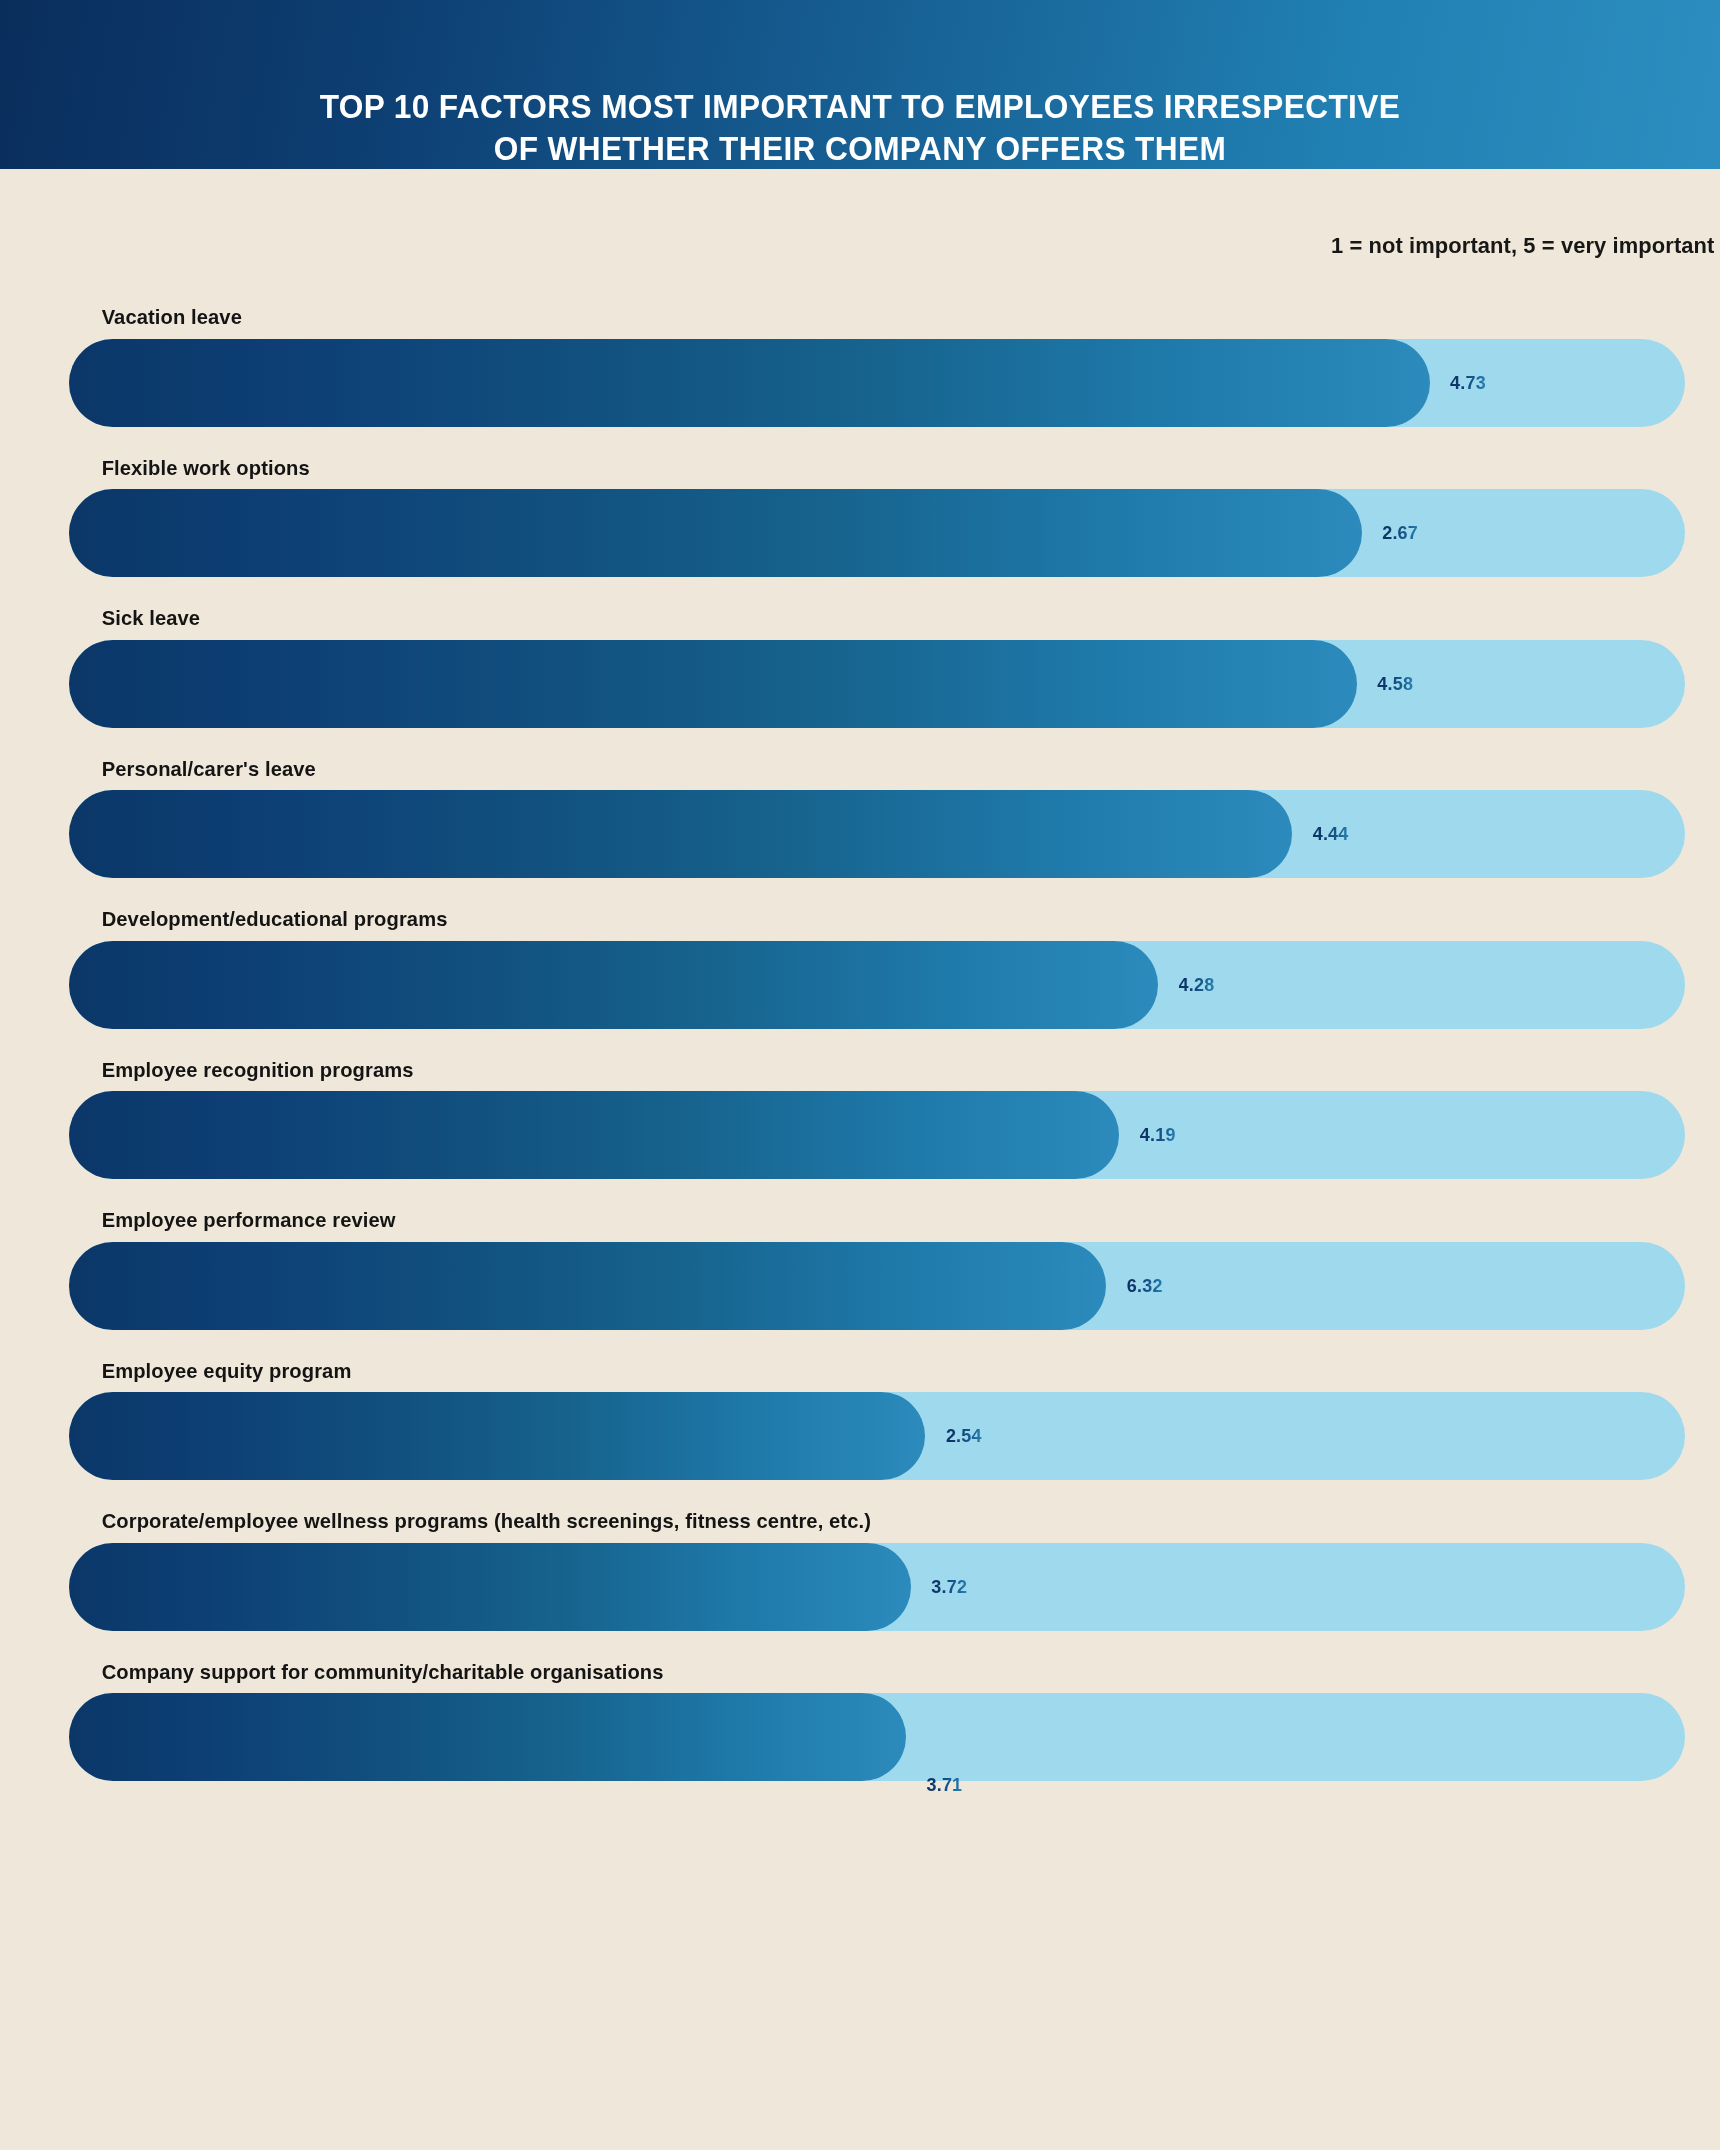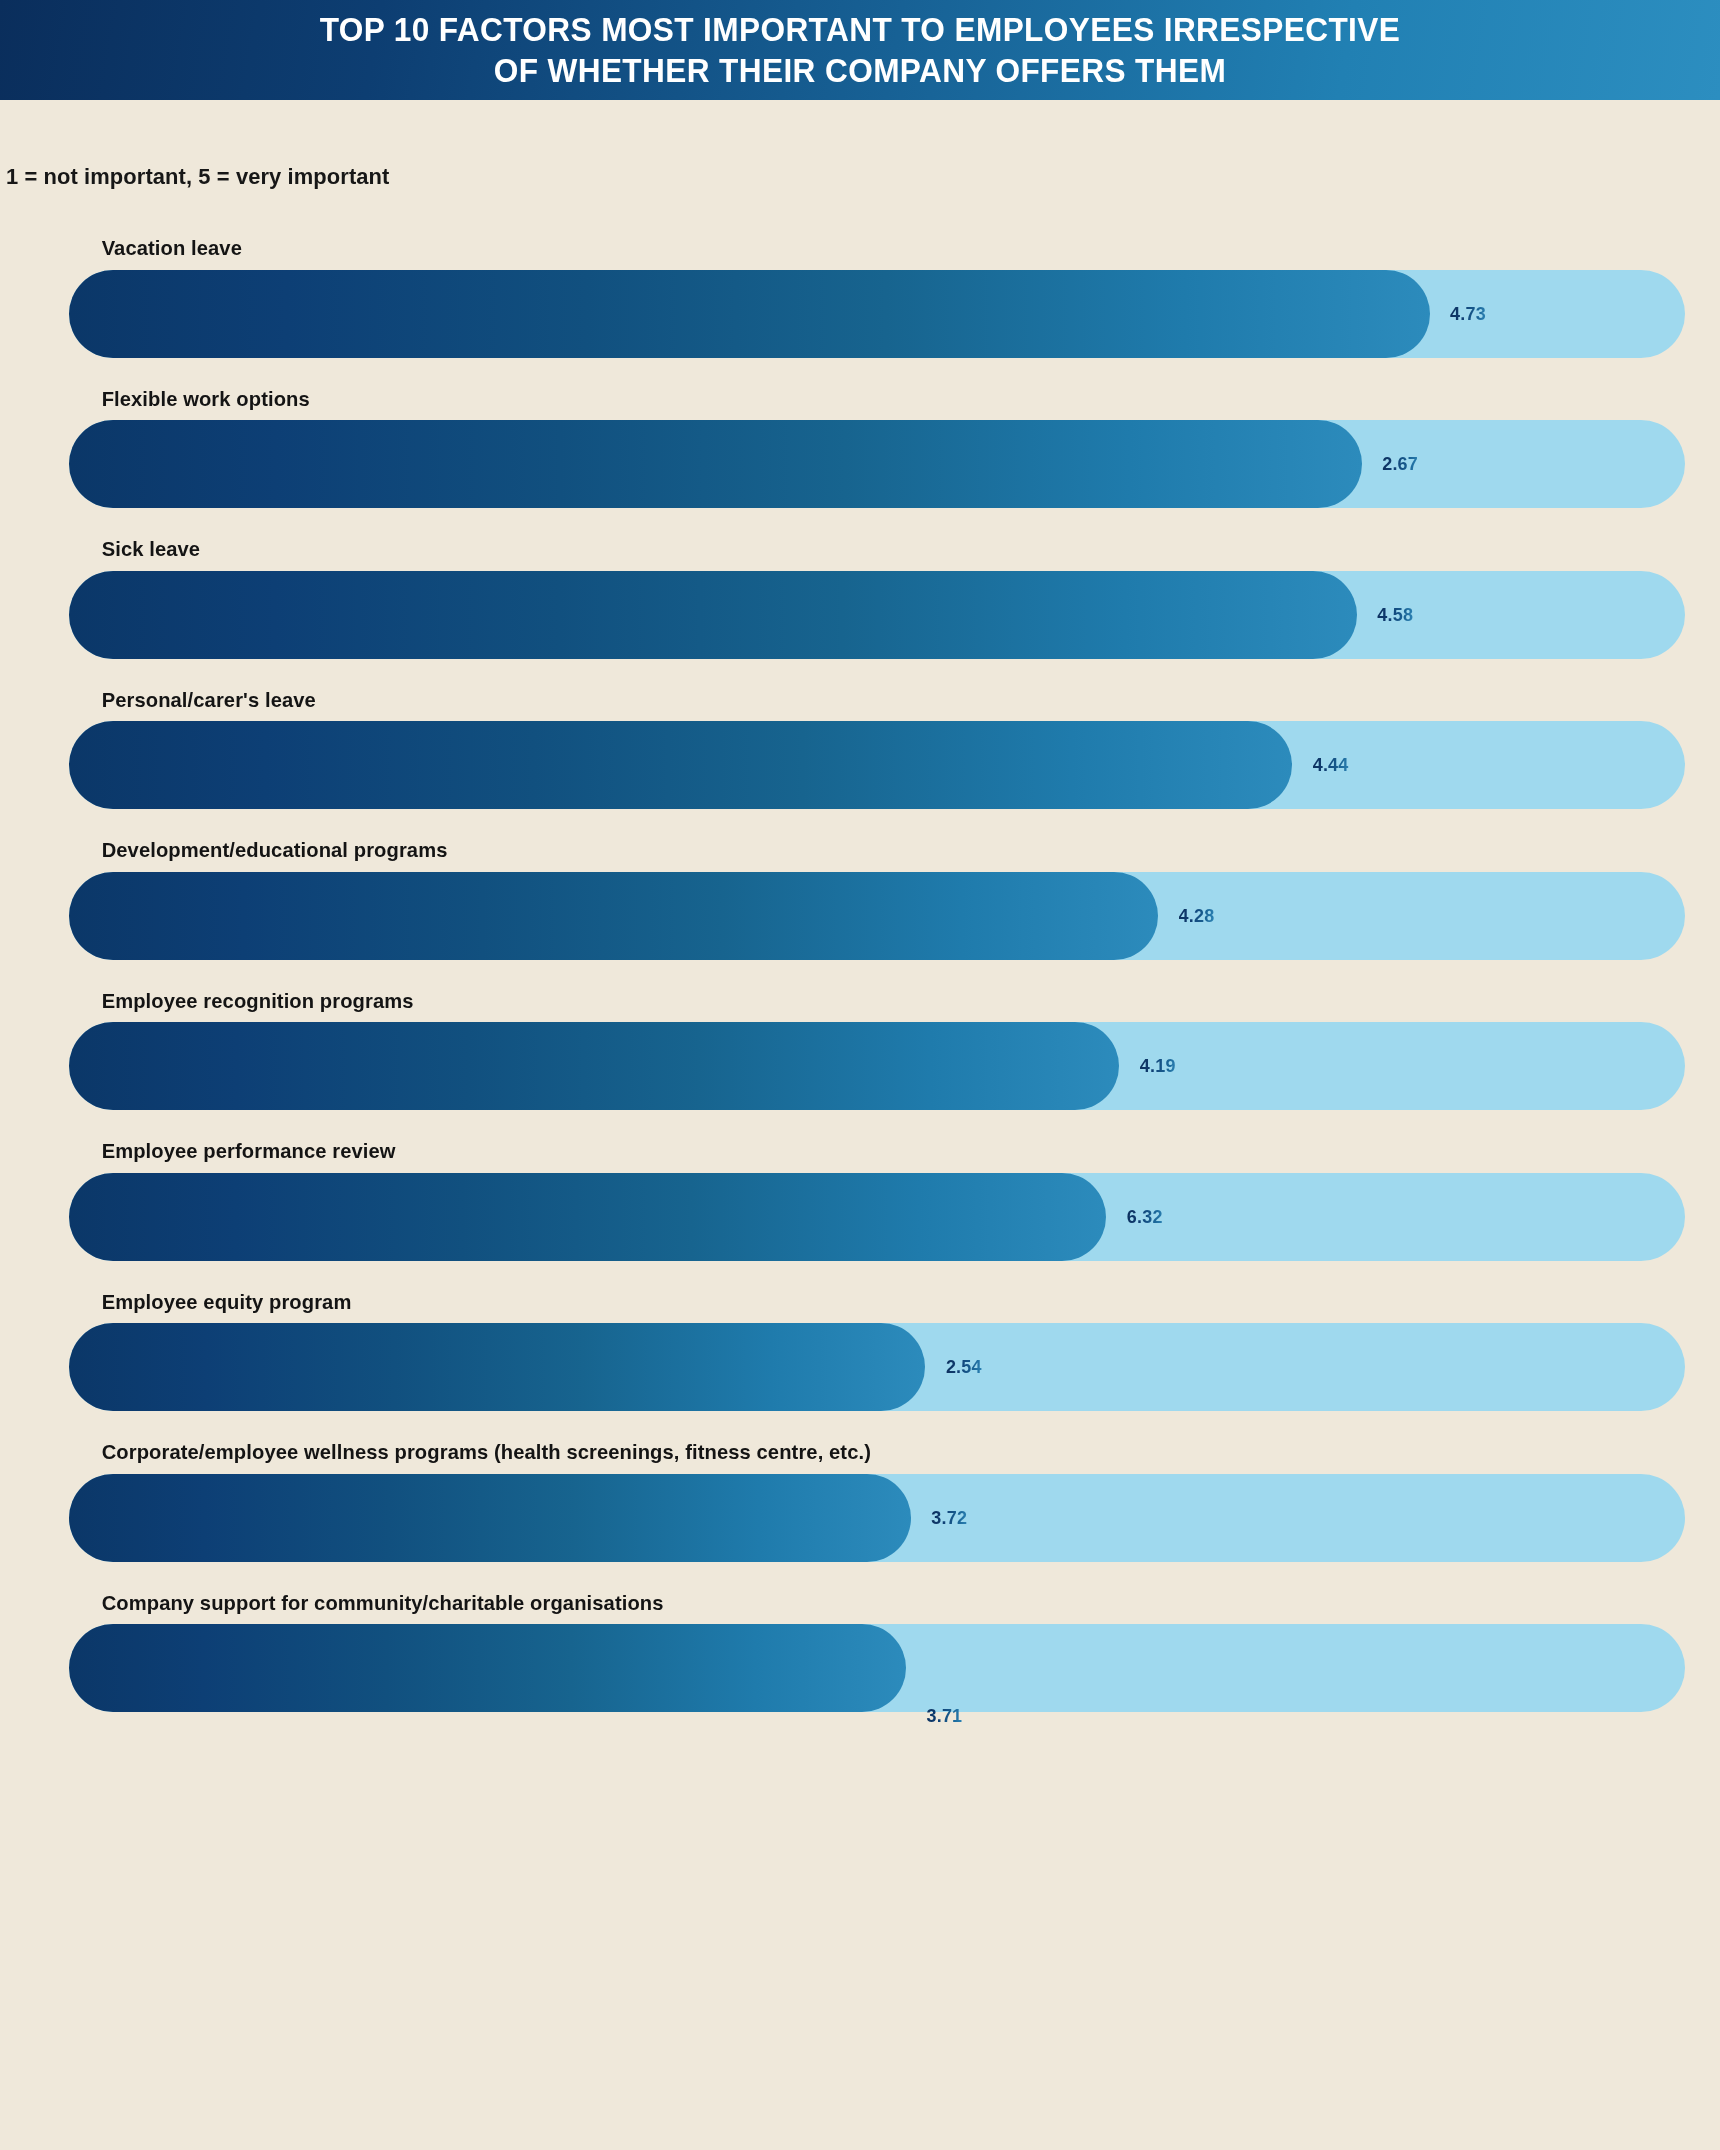--- a/index.html
+++ b/index.html
@@ -19,45 +19,45 @@
     position: relative;
     width: 1720px;
     height: 2151px;
     background: #EFE8DA;
   }
 
   
   .header {
     position: relative;
     width: 100%;
-    height: 100px;
+    height: 169px;
     background: linear-gradient(100deg, #0A2E5C 0%, #0D3E72 22%, #176195 52%, #2180B3 78%, #2C8EC0 100%);
     display: flex;
-    align-items: center;
+    align-items: flex-end;
     justify-content: center;
     box-sizing: border-box;
     padding: 0 91px;
   }
   .header-title {
     color: #FFFFFF;
     font-size: 34px;
     font-weight: bold;
     letter-spacing: 0.4px;
     text-align: center;
     line-height: 1.22;
     text-transform: uppercase;
     transform: scaleX(0.93);
     white-space: pre-line;
   }
 
   
   .subtitle-wrap {
     width: 100%;
     margin-top: 64px;
-    text-align: left;
+    text-align: right;
   }
   .subtitle {
     display: inline-block;
     color: #171717;
     font-size: 22.6px;
     font-weight: bold;
     letter-spacing: 0.1px;
     transform: scaleX(0.97);
   }
 

